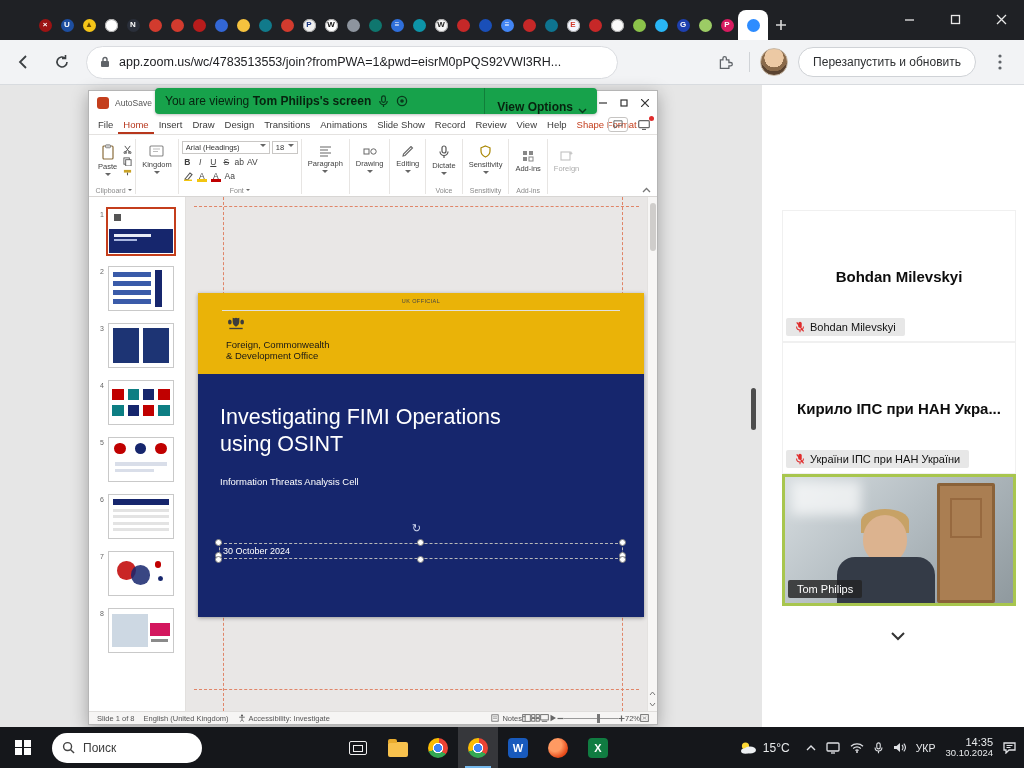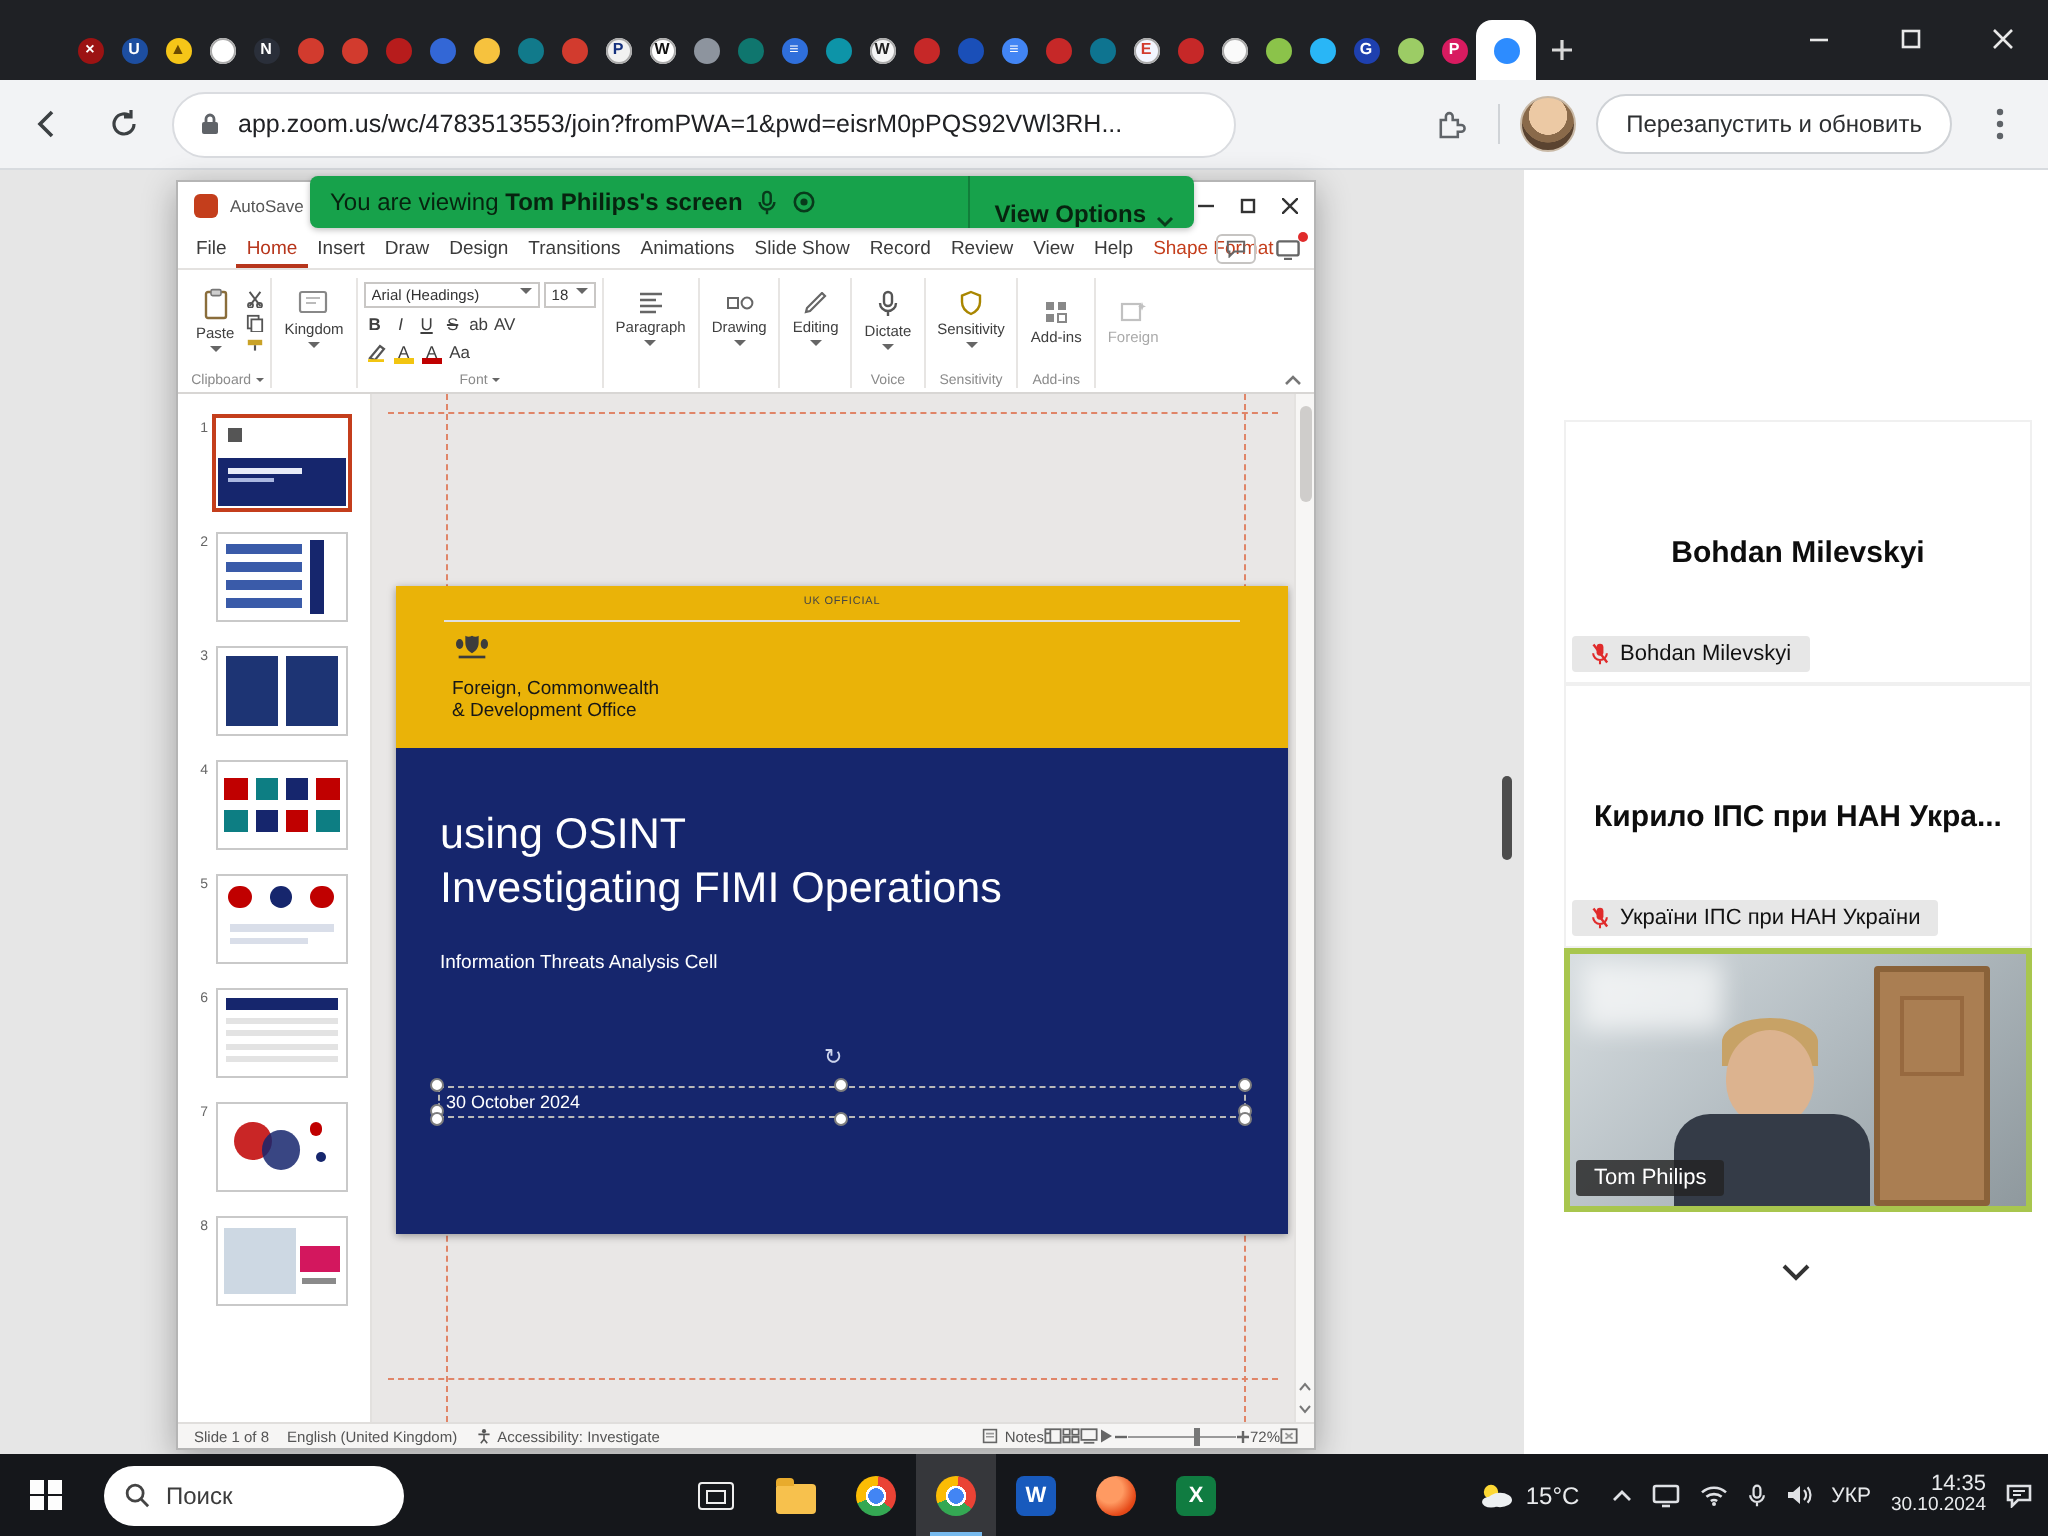--- a/index.html
+++ b/index.html
@@ -668,22 +668,22 @@
                     <ellipse cx="19.4" cy="8" rx="2.2" ry="3" fill="#3c3c3c"></ellipse>
                     <rect x="4" y="15" width="16" height="1.6" fill="#3c3c3c"></rect>
                   </svg>
               </div>
               <div class="orgtext">
                 <div>Foreign, Commonwealth</div>
                 <div>&amp; Development Office</div>
               </div>
               <div class="bluebox">
                 <div class="stitle">
+                  <div>Investigating FIMI Operations</div>
                   <div>using OSINT</div>
-                  <div>Investigating FIMI Operations</div>
                 </div>
                 <div class="ssub">Information Threats Analysis Cell</div>
                 <div class="rotate">↻</div>
                 <div class="datebox">30 October 2024</div>
                 <div class="hdl" style="left:17px;top:165px"></div>
                 <div class="hdl" style="left:219px;top:165px"></div>
                 <div class="hdl" style="left:421px;top:165px"></div>
                 <div class="hdl" style="left:17px;top:178px"></div>
                 <div class="hdl" style="left:421px;top:178px"></div>
                 <div class="hdl" style="left:17px;top:182px"></div>

